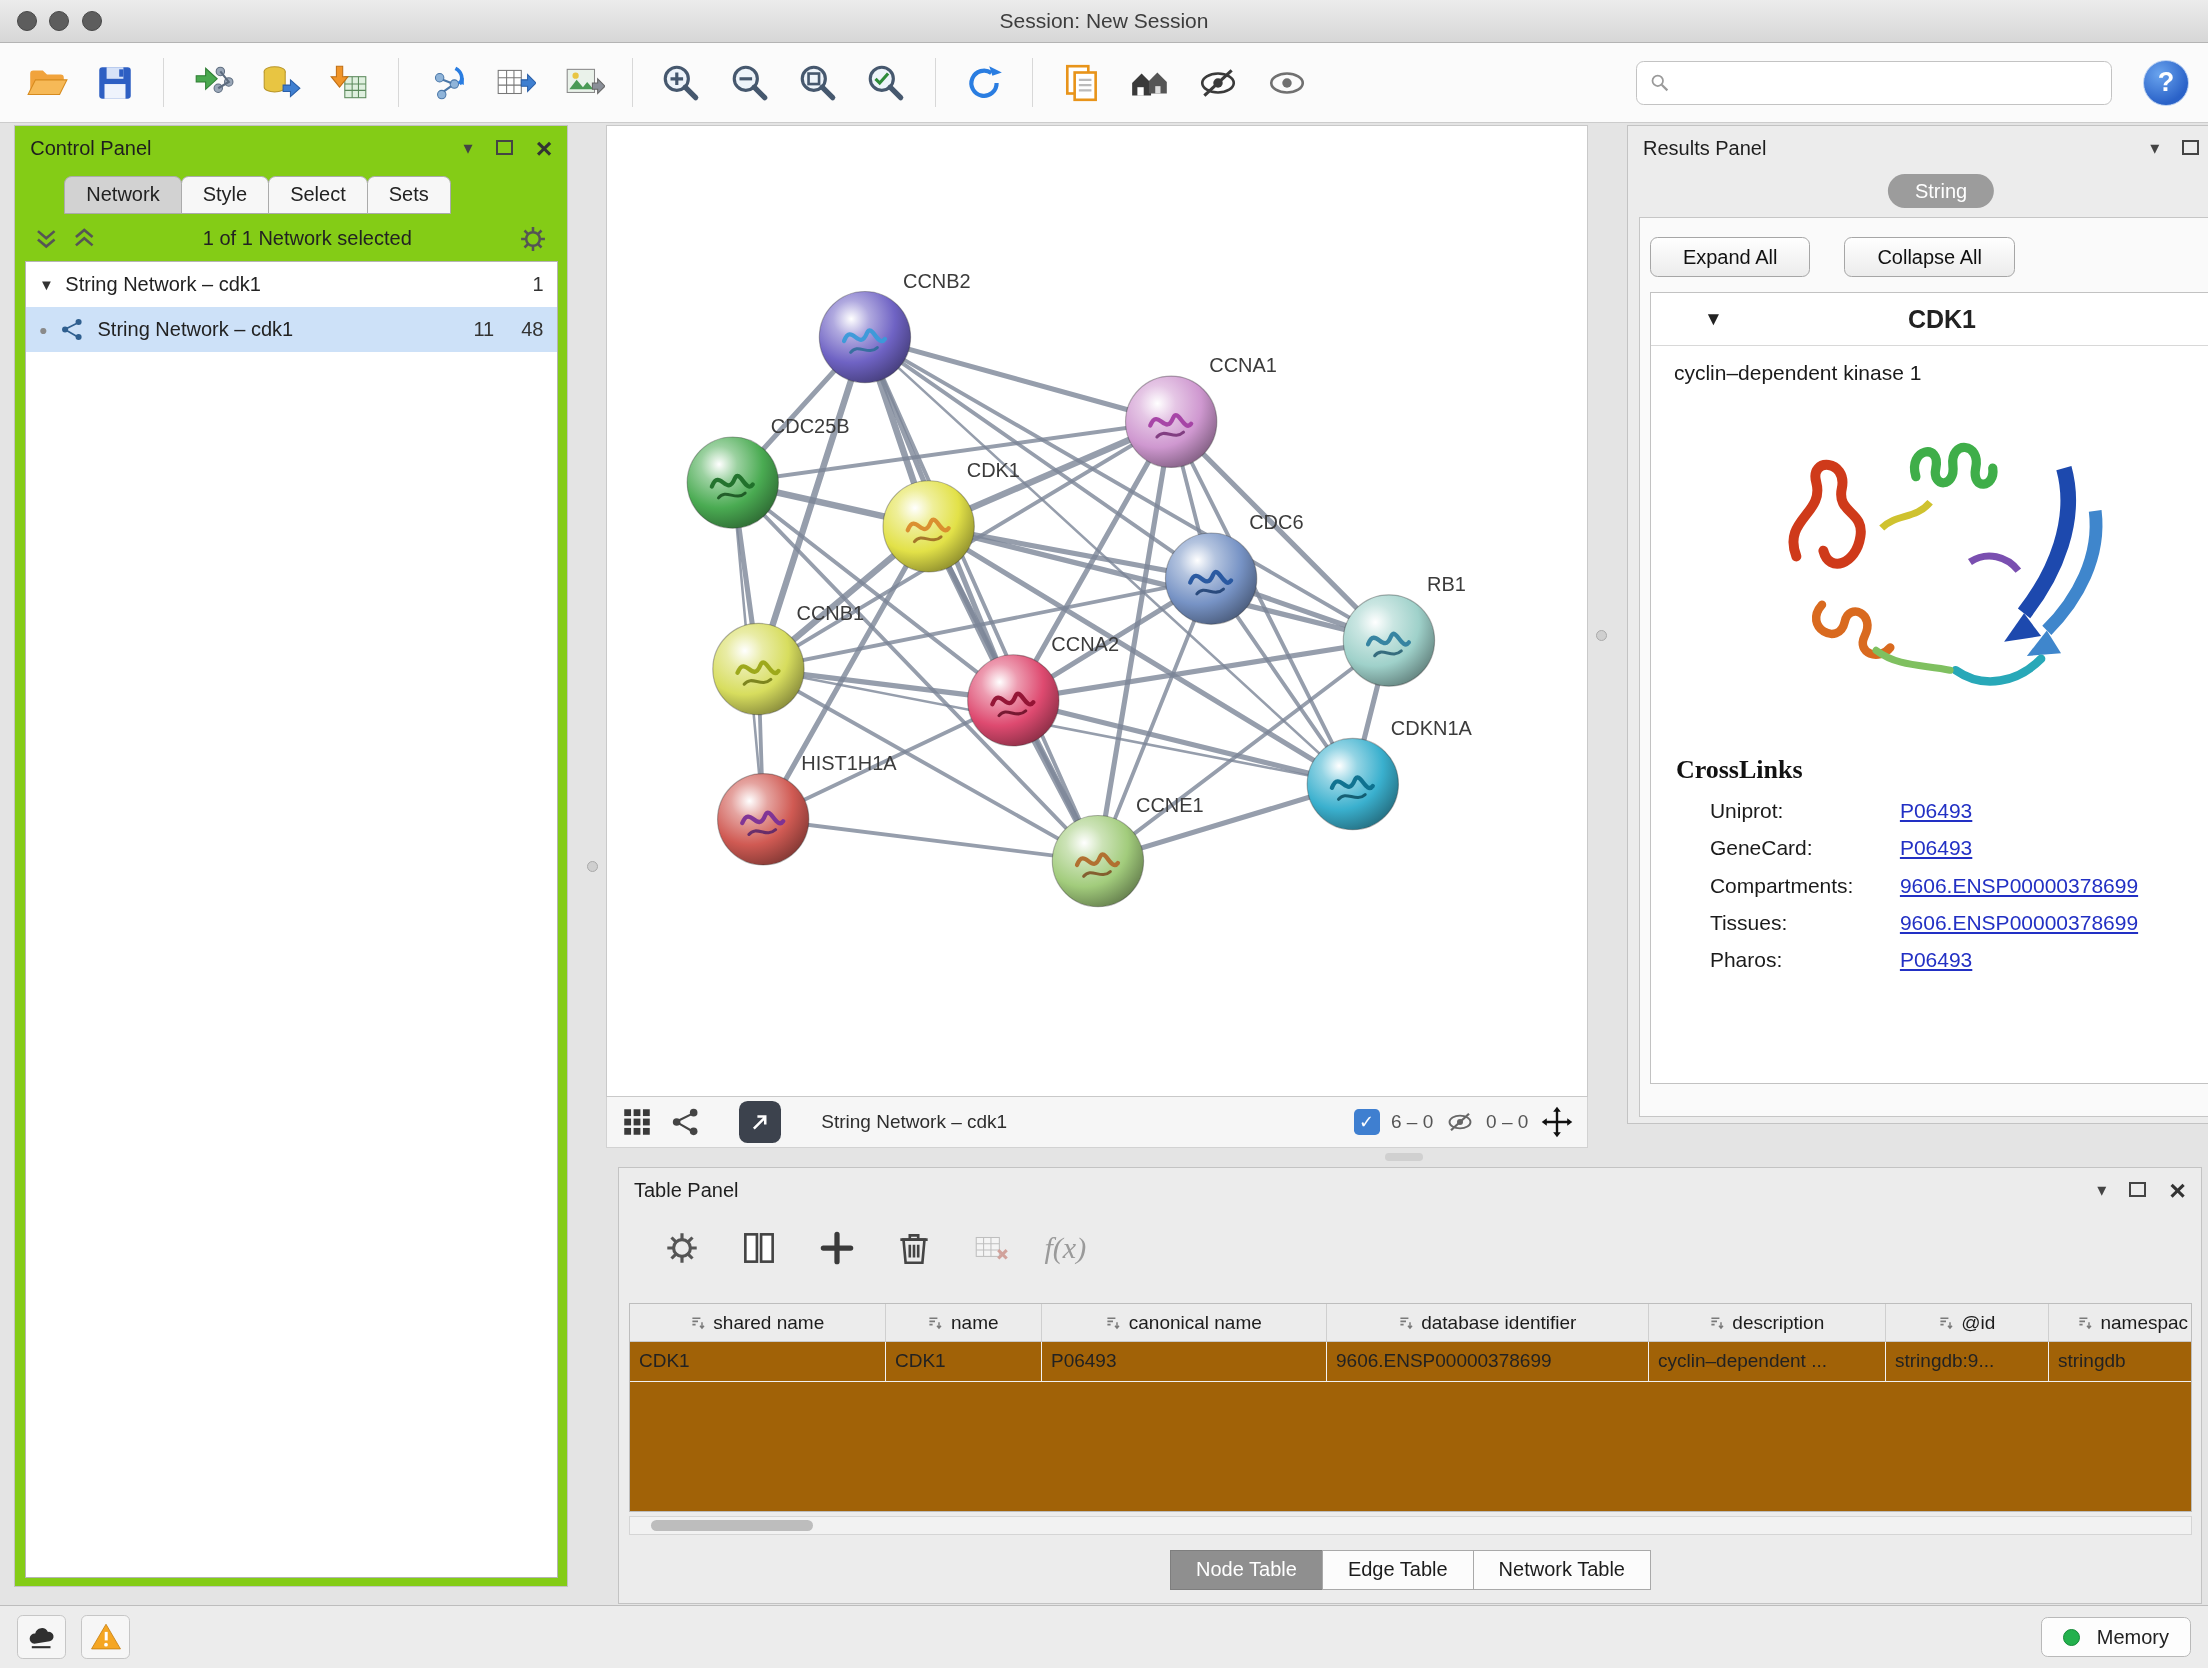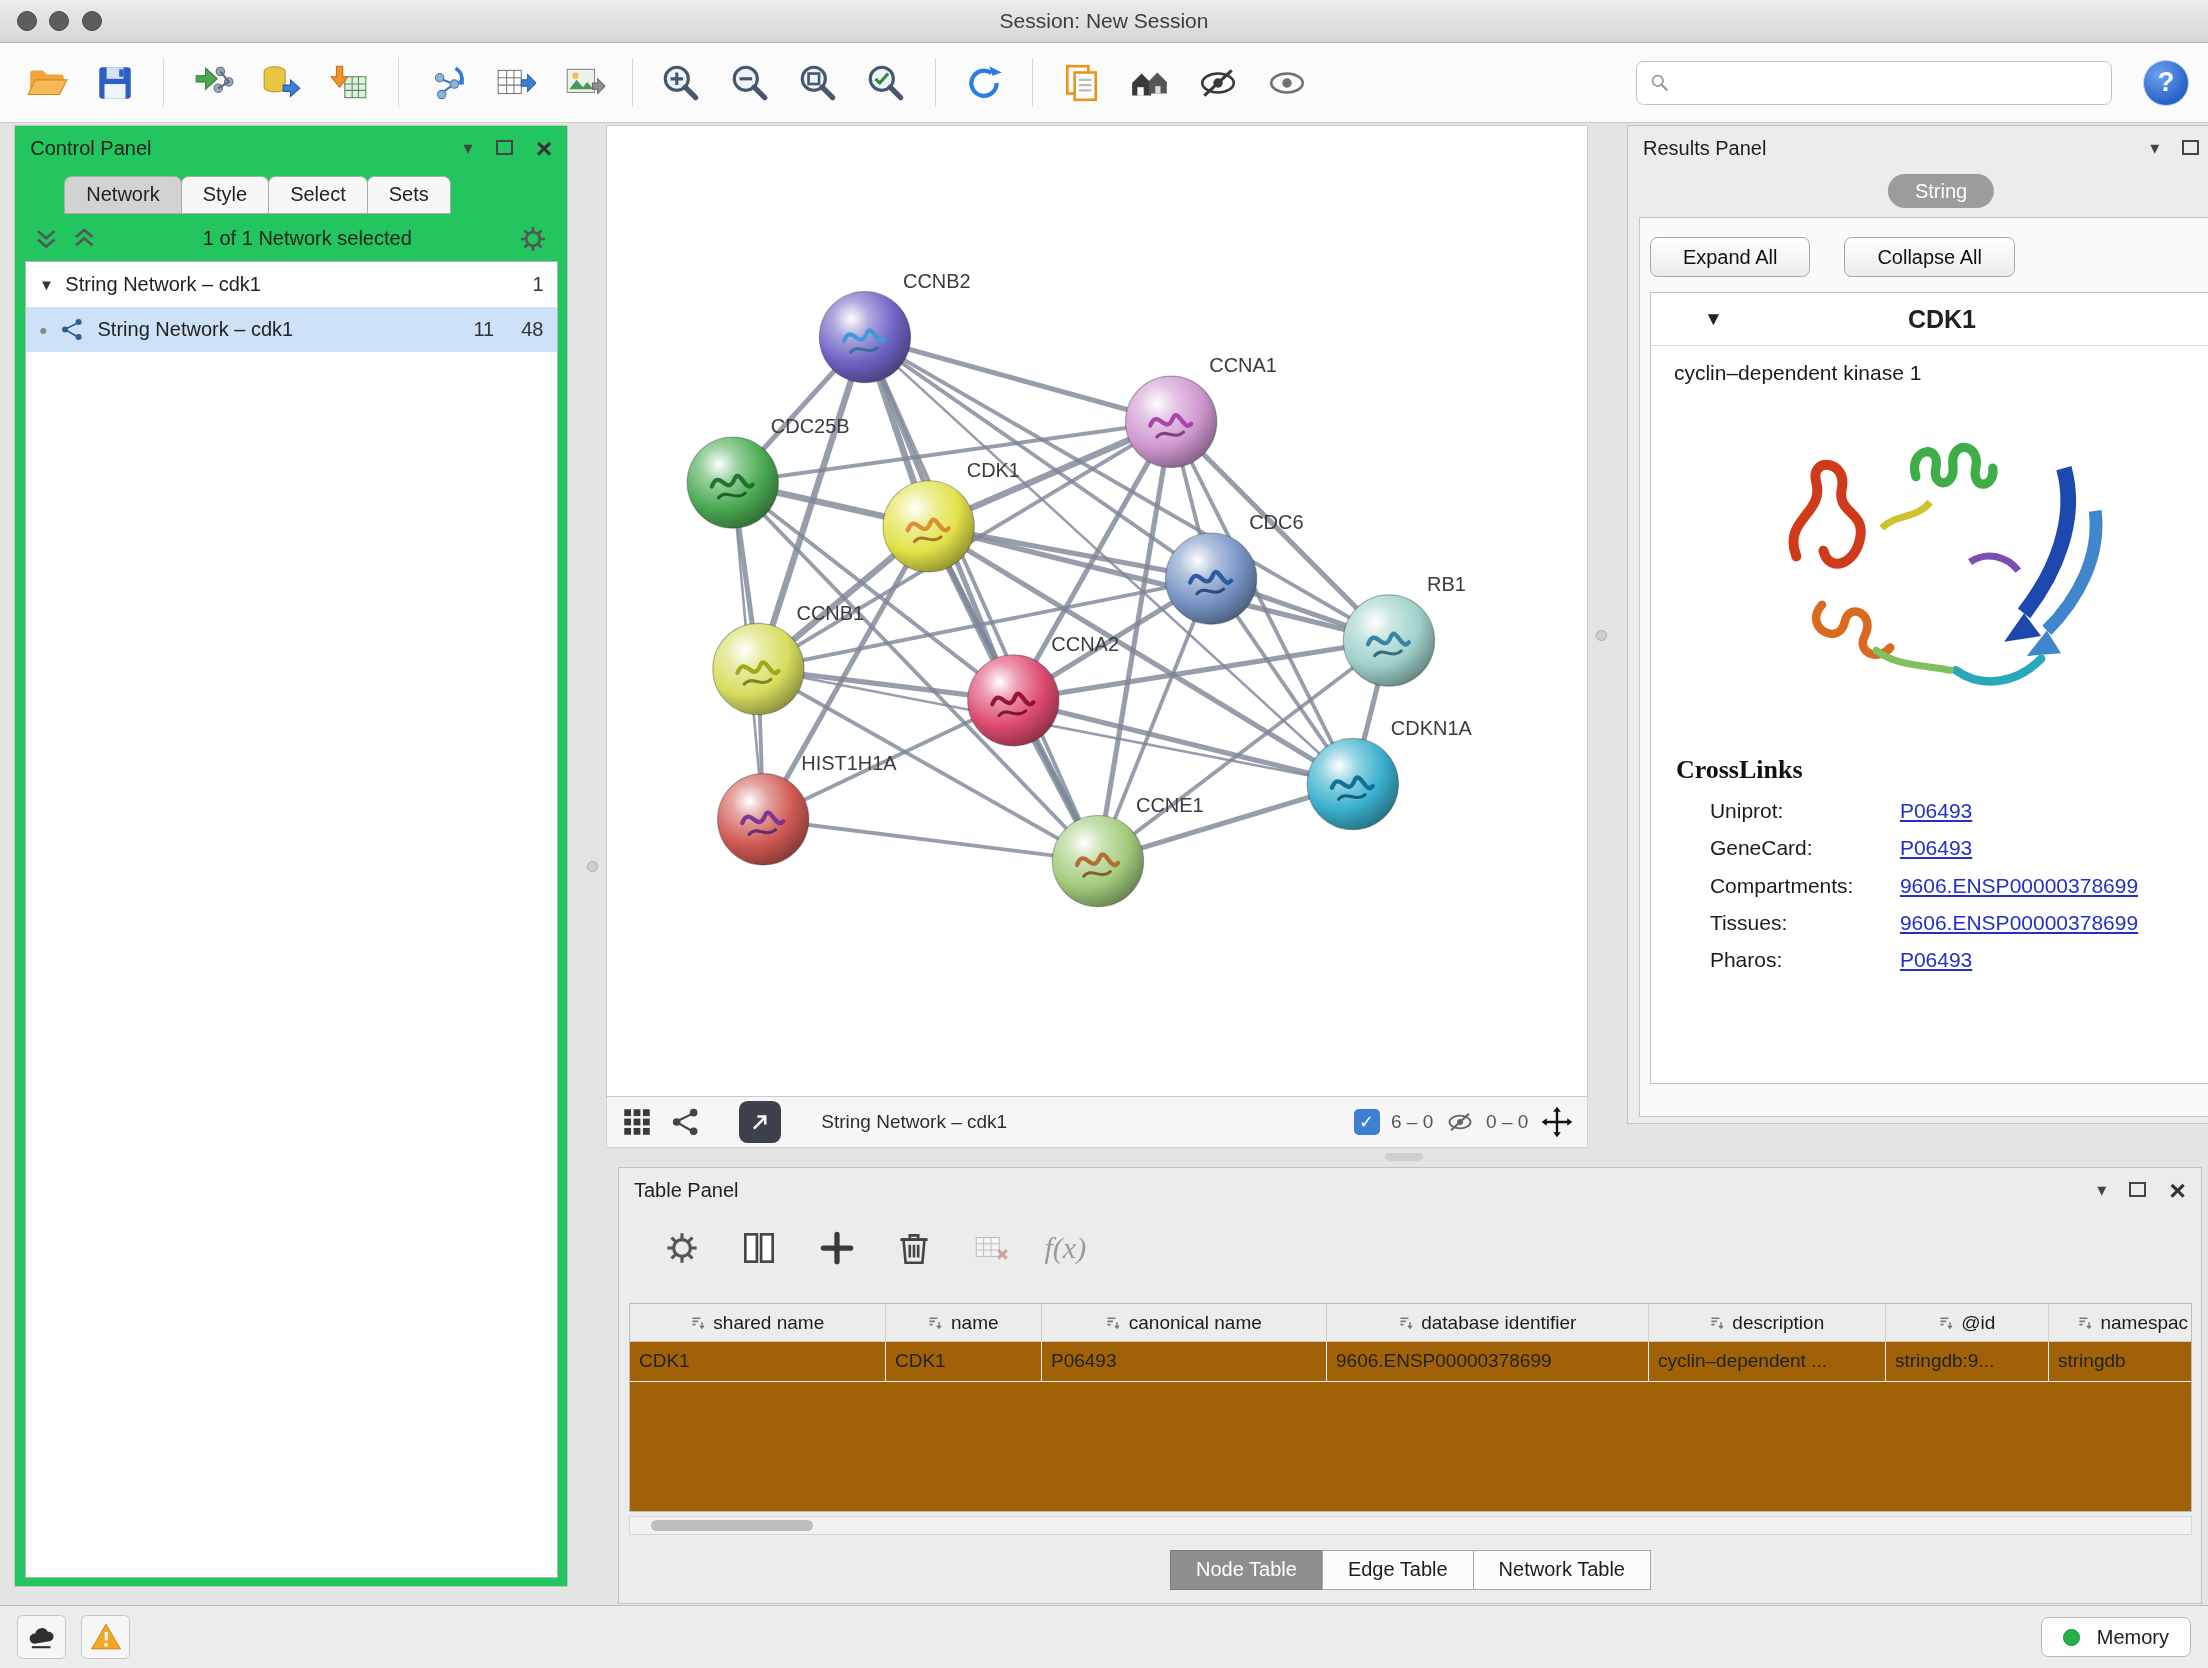--- a/index.html
+++ b/index.html
@@ -19,21 +19,21 @@
   .searchbox{margin-left:auto;width:476px;height:44px;border:1px solid #c3c3c3;border-radius:7.6px;background:#fff;display:flex;align-items:center;padding:0 11.4px;gap:7.6px}
   .searchbox input{border:none;outline:none;flex:1;font-size:19px;font-family:"Liberation Sans",sans-serif;background:transparent}
   .helpbtn{width:46px;height:46px;border-radius:50%;background:radial-gradient(circle at 35% 30%,#6aa4ee,#2a62c8 70%);color:#fff;font-size:27px;font-weight:bold;display:flex;align-items:center;justify-content:center;margin-left:23px;border:1.9px solid #bcd2f2}
   
   .panel-hdr{display:flex;align-items:center;height:44px;padding:0 15px;font-size:20px;color:#1e1e1e}
   .hdr-btns{margin-left:auto;display:flex;align-items:center;gap:23px;color:#444}
   .hdr-caret{font-size:18px;line-height:1}
   .hdr-max{width:17px;height:15px;border:2.4px solid #444;display:inline-block}
   .hdr-close{font-size:28.5px;font-weight:bold;line-height:.8;color:#333}
   
-  .control-panel{position:absolute;left:14.3px;top:125px;width:554px;height:1462px;background:#22c55e;border:1px solid #c3c3c3}
+  .control-panel{position:absolute;left:14.3px;top:125px;width:554px;height:1462px;background:#84cc16;border:1px solid #c3c3c3}
   .cp-tabs{display:flex;padding:5.7px 0 0 49px}
   .cp-tab{padding:6.7px 21px;border:1px solid #ababab;border-radius:7.6px 7.6px 0 0;background:#f7f7f7;margin-right:-1px;font-size:20px;color:#222}
   .cp-tab.sel{background:#d2d2d2}
   .cp-selrow{display:flex;align-items:center;height:49px;padding:0 17px;gap:9px}
   .cp-selrow .mid{flex:1;text-align:center;font-size:20px;color:#222}
   .cp-tree{position:absolute;left:9.5px;right:9.5px;top:135px;bottom:7.6px;background:#fff;border:1px solid #b5b5b5;overflow:hidden}
   .tree-row{display:flex;align-items:center;height:45px;padding:0 13.3px;gap:11.4px;font-size:20px}
   .tree-row.selected{background:#cde1f8}
   .tree-caret{font-size:15px;color:#333}
   .tree-count{margin-left:auto;color:#333}

